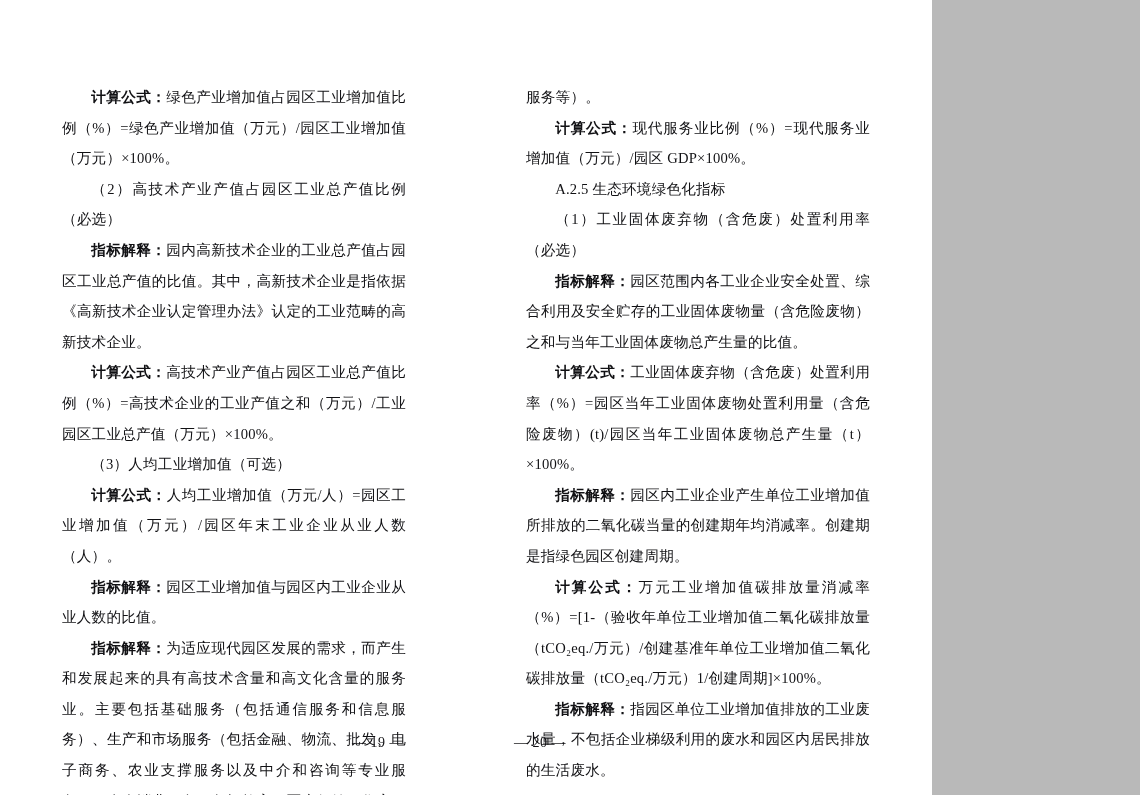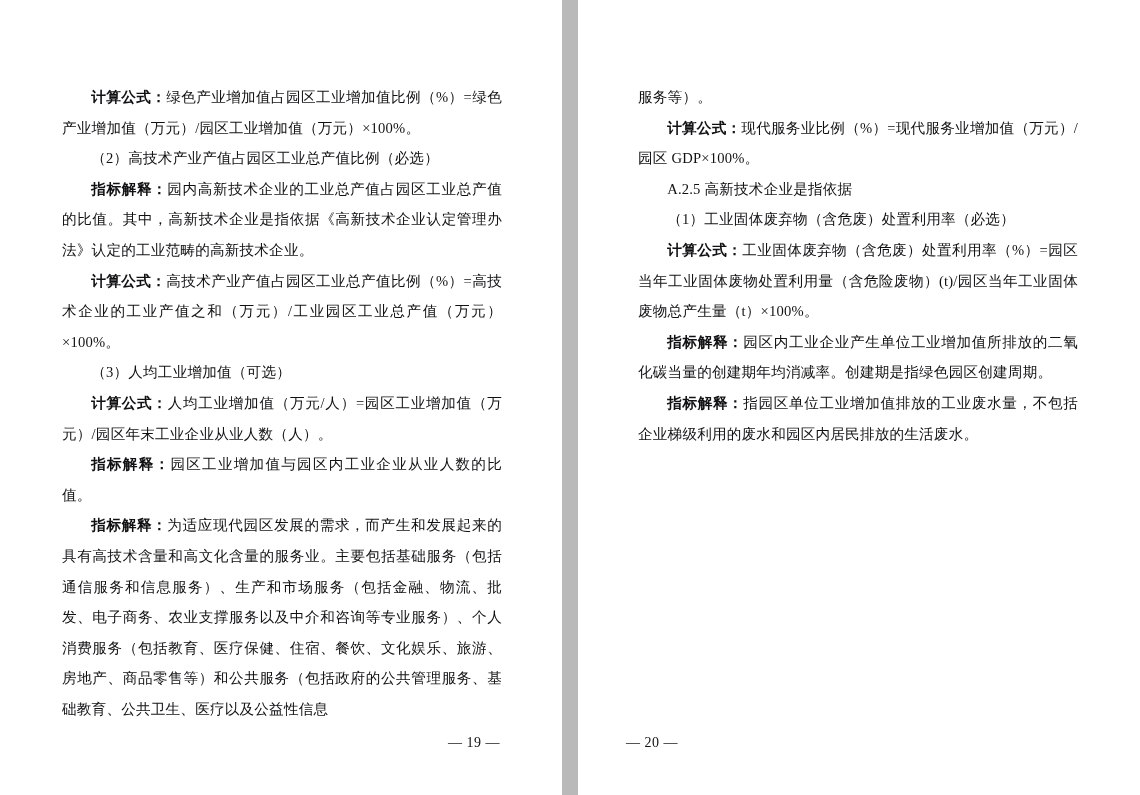--- a/index.html
+++ b/index.html
@@ -6,21 +6,21 @@
     margin: 0;
     padding: 0;
     background: #b9b9b9;
     width: 1140px;
     height: 795px;
     overflow: hidden;
     font-family: "Liberation Serif", "DejaVu Serif", serif;
   }
   .spread {
     position: relative;
-    width: 1140px;
+    width: 932px;
     height: 795px;
     display: flex;
     justify-content: space-between;
     box-sizing: border-box;
     padding: 0;
   }
   .page {
     position: relative;
     background: #ffffff;
     box-sizing: border-box;
@@ -100,30 +100,32 @@
     <div class="folio">— 19 —</div>
   </div>
 
   <div class="page right">
     <div class="page-inner">
 
       <p class="noindent"><span class="lead"></span><span>服务等）。</span></p>
 
       <p class="indent2"><span class="lead">计算公式：</span><span>现代服务业比例（%）=现代服务业增加值（万元）/园区 GDP×100%。</span></p>
 
-      <p class="indent2"><span class="lead"></span><span>A.2.5  高新技术企业是指依据</span></p>
+      <p class="indent2"><span class="lead"></span><span>A.2.5  生态环境绿色化指标</span></p>
 
       <p class="indent2"><span class="lead"></span><span>（1）工业固体废弃物（含危废）处置利用率（必选）</span></p>
 
+      <p class="indent2"><span class="lead">指标解释：</span><span>园区范围内各工业企业安全处置、综合利用及安全贮存的工业固体废物量（含危险废物）之和与当年工业固体废物总产生量的比值。</span></p>
 
       <p class="indent2"><span class="lead">计算公式：</span><span>工业固体废弃物（含危废）处置利用率（%）=园区当年工业固体废物处置利用量（含危险废物）(t)/园区当年工业固体废物总产生量（t）×100%。</span></p>
 
 
       <p class="indent2"><span class="lead">指标解释：</span><span>园区内工业企业产生单位工业增加值所排放的二氧化碳当量的创建期年均消减率。创建期是指绿色园区创建周期。</span></p>
 
+      <p class="indent2"><span class="lead">计算公式：</span><span>万元工业增加值碳排放量消减率（%）=[1-（验收年单位工业增加值二氧化碳排放量（tCO₂eq./万元）/创建基准年单位工业增加值二氧化碳排放量（tCO₂eq./万元）1/创建周期]×100%。</span></p>
 
 
       <p class="indent2"><span class="lead">指标解释：</span><span>指园区单位工业增加值排放的工业废水量，不包括企业梯级利用的废水和园区内居民排放的生活废水。</span></p>
 
     </div>
     <div class="folio">— 20 —</div>
   </div>
 
 </div>
 

